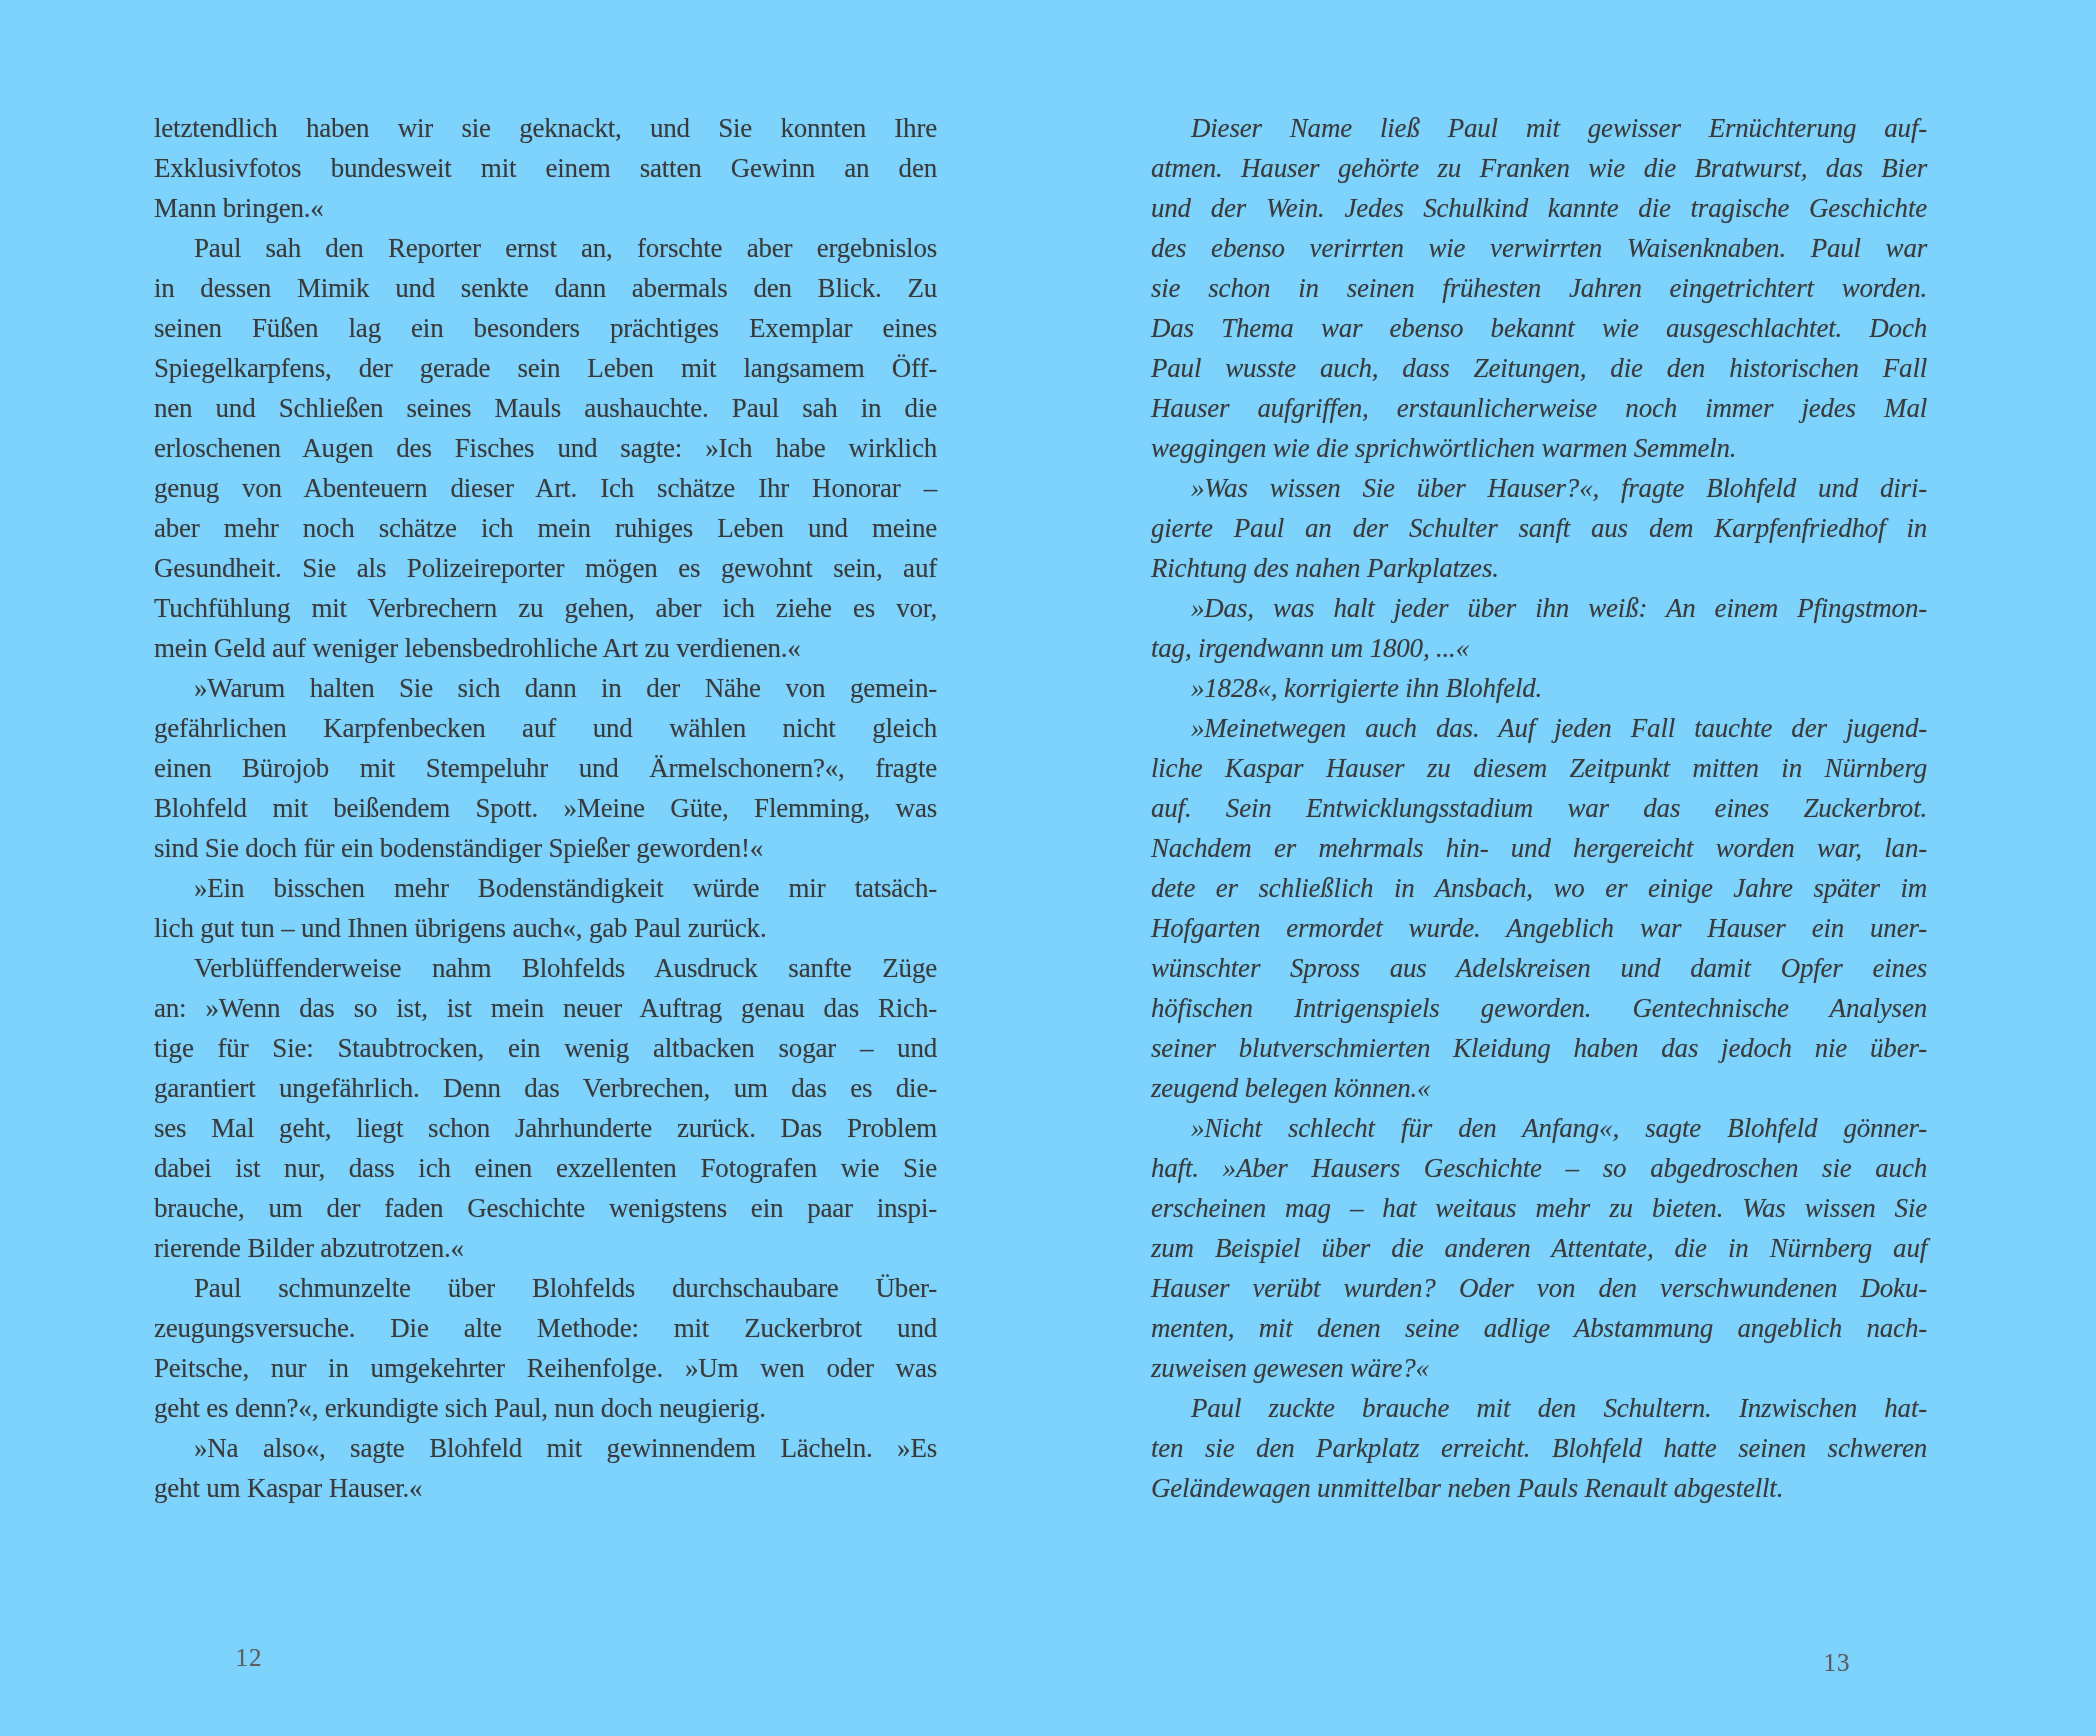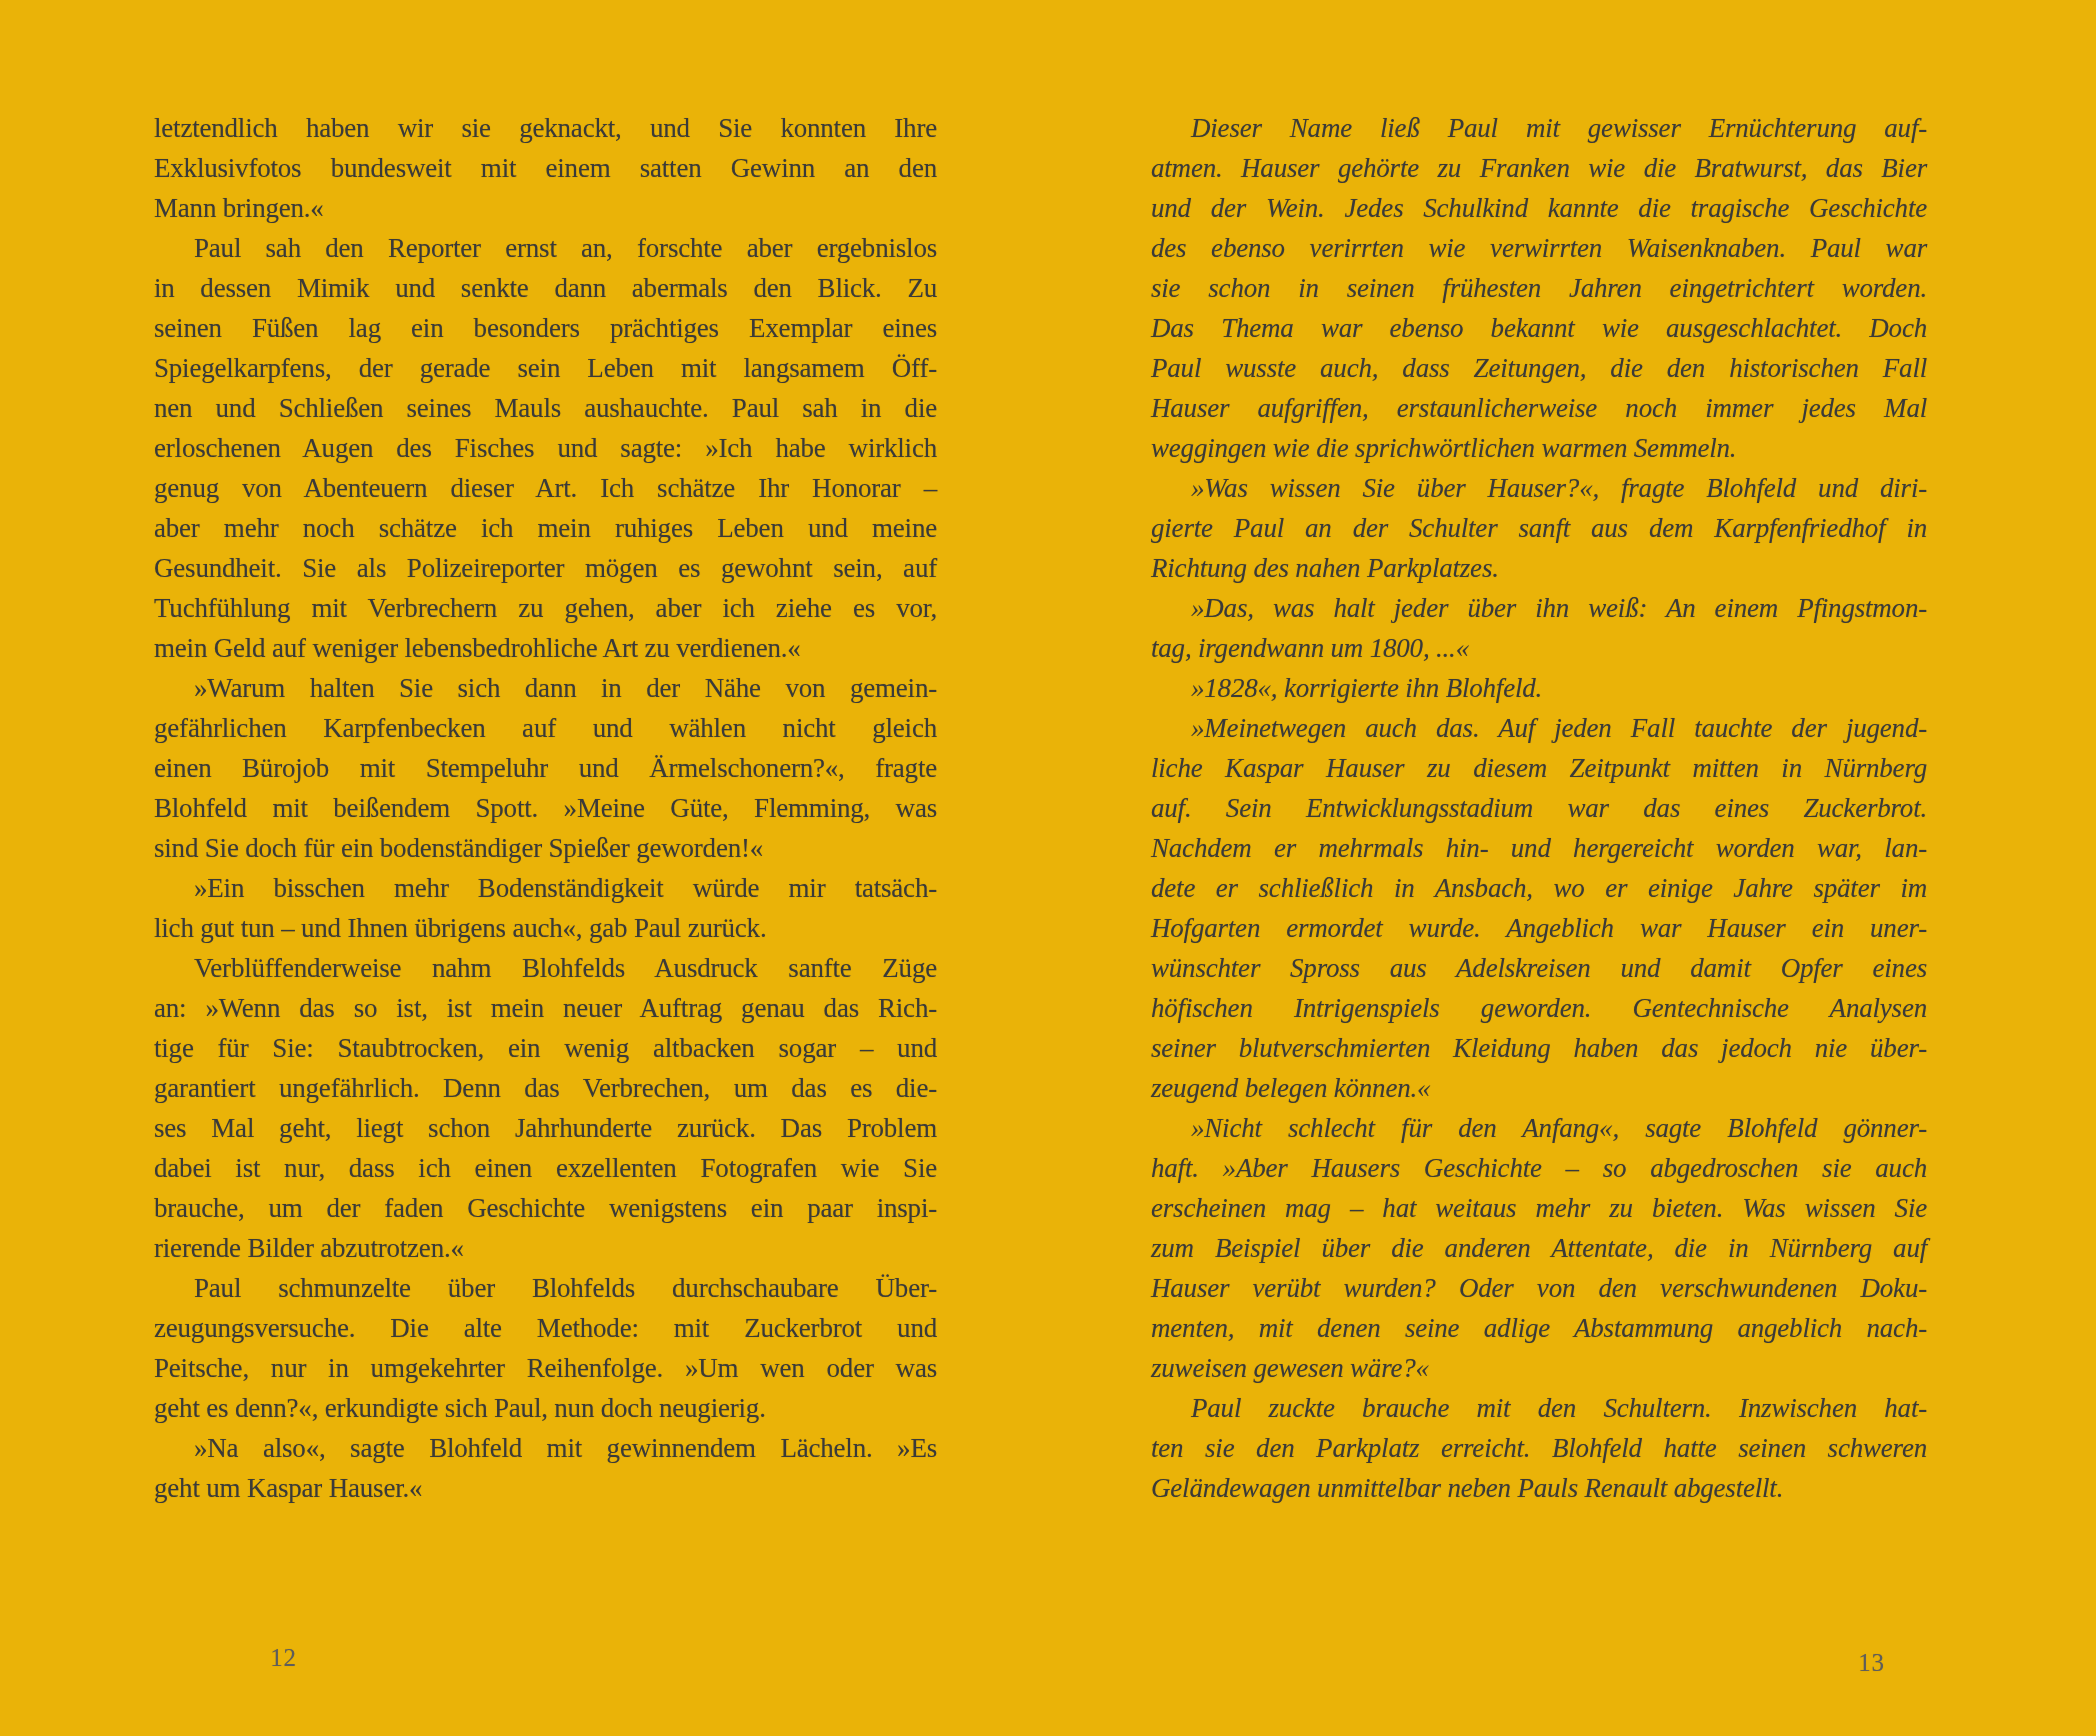--- a/index.html
+++ b/index.html
@@ -5,21 +5,21 @@
 <style>
   html, body {
     margin: 0;
     padding: 0;
     background: #ffffff;
   }
   #spread {
     position: relative;
     width: 2096px;
     height: 1736px;
-    background: #eab308;
+    background: #7dd3fc;
     overflow: hidden;
     font-family: "Liberation Serif", "DejaVu Serif", serif;
   }
   .text-column {
     position: absolute;
     top: 108px;
     color: #3a3a3a;
     font-size: 27px;
     line-height: 40px;
     letter-spacing: -0.2px;
@@ -39,21 +39,21 @@
     text-align: center;
     text-align-last: left;
   }
   .line.indent {
     padding-left: 40px;
   }
 
   .page-number {
     position: absolute;
     width: 96px;
-    text-align: right;
+    text-align: center;
     color: #5d5d5d;
     font-size: 25px;
     letter-spacing: 0.9px;
     text-shadow: 0 0 0.9px rgba(60,60,60,0.3);
   }
   #page-number-left  { left: 201px;  top: 1644px; }
   #page-number-right { left: 1789px; top: 1649px; }
 </style>
 </head>
 <body>

